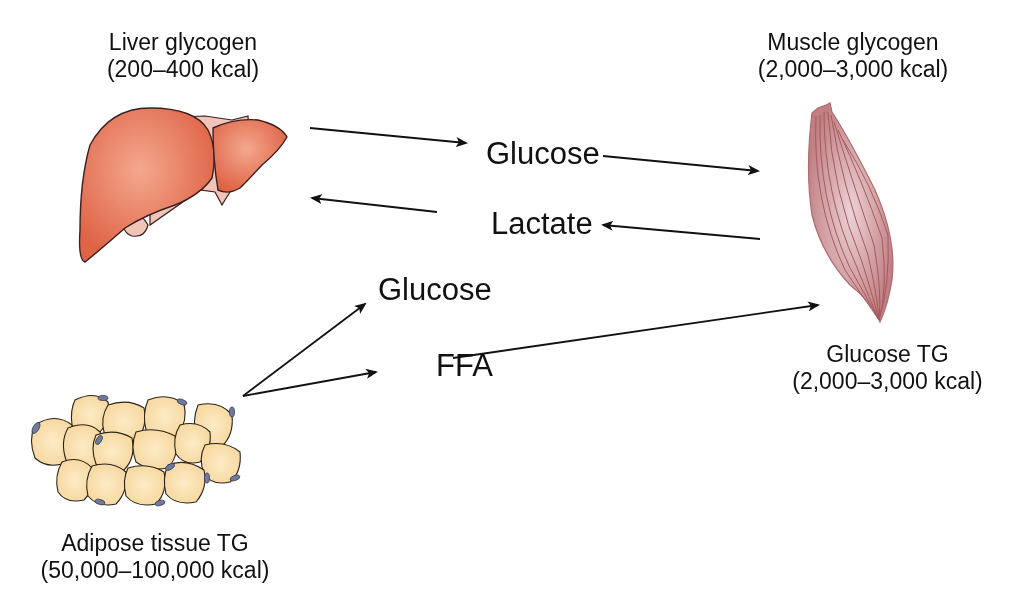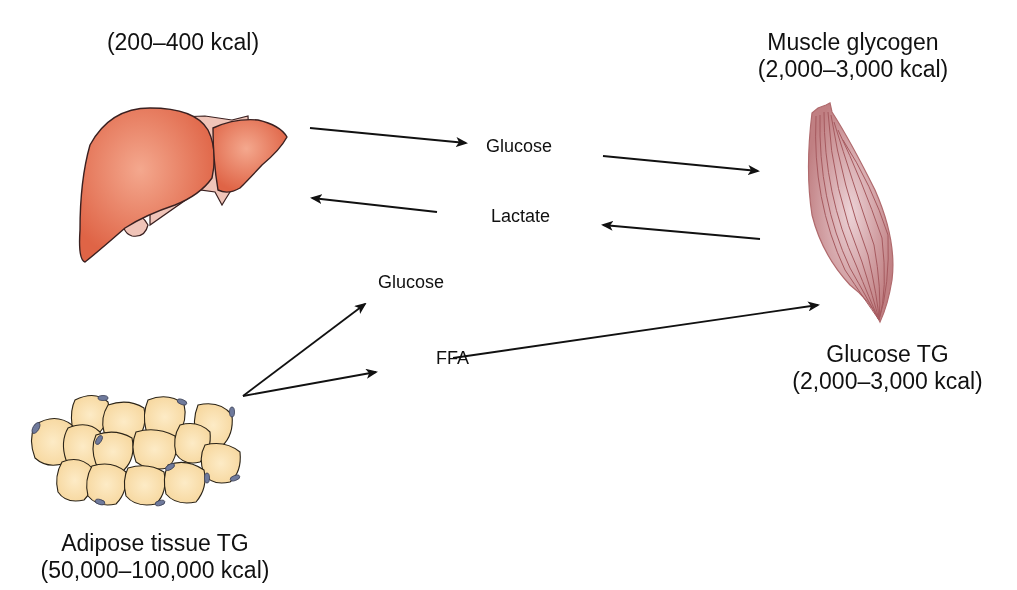--- a/index.html
+++ b/index.html
@@ -1,20 +1,20 @@
 <!DOCTYPE html>
 <html><head>
 <meta charset="utf-8">
 <style>
   html, body { margin: 0; padding: 0; background: #ffffff; }
   body { width: 1017px; height: 590px; position: relative; overflow: hidden;
          font-family: "Liberation Sans", sans-serif; color: #111; }
   .label { position: absolute; text-align: center; font-size: 23px; line-height: 27px; white-space: nowrap; }
   .label span { display: block; }
-  .flow { position: absolute; font-size: 18px; white-space: nowrap; }
+  .flow { position: absolute; font-size: 31px; white-space: nowrap; }
   svg.diagram { position: absolute; left: 0; top: 0; }
 </style>
 </head>
 <body>
 
 <svg class="diagram" width="1017" height="590" viewBox="0 0 1017 590">
   <defs>
     <marker id="ah" markerWidth="12" markerHeight="10" refX="10" refY="5" orient="auto" markerUnits="userSpaceOnUse">
       <path d="M0,0 L12,5 L0,10 L3,5 Z" fill="#111"></path>
     </marker>
@@ -87,20 +87,21 @@
     <line x1="603" y1="156" x2="758" y2="171" marker-end="url(#ah)"></line>
     <line x1="760" y1="239" x2="603" y2="225" marker-end="url(#ah)"></line>
     <line x1="437" y1="212" x2="312" y2="198" marker-end="url(#ah)"></line>
     <line x1="243" y1="396" x2="365" y2="304" marker-end="url(#ah)"></line>
     <line x1="243" y1="396" x2="376" y2="372" marker-end="url(#ah)"></line>
     <line x1="453" y1="358" x2="818" y2="305" marker-end="url(#ah)"></line>
   </g>
 </svg>
 
 <div class="label" style="left:93px; top:29px; width:180px;">
+  <span>Liver glycogen</span>
   <span>(200–400 kcal)</span>
 </div>
 
 <div class="label" style="left:728px; top:29px; width:250px;">
   <span>Muscle glycogen</span>
   <span>(2,000–3,000 kcal)</span>
 </div>
 
 <div class="label" style="left:765px; top:341px; width:245px;">
   <span>Glucose TG</span>

